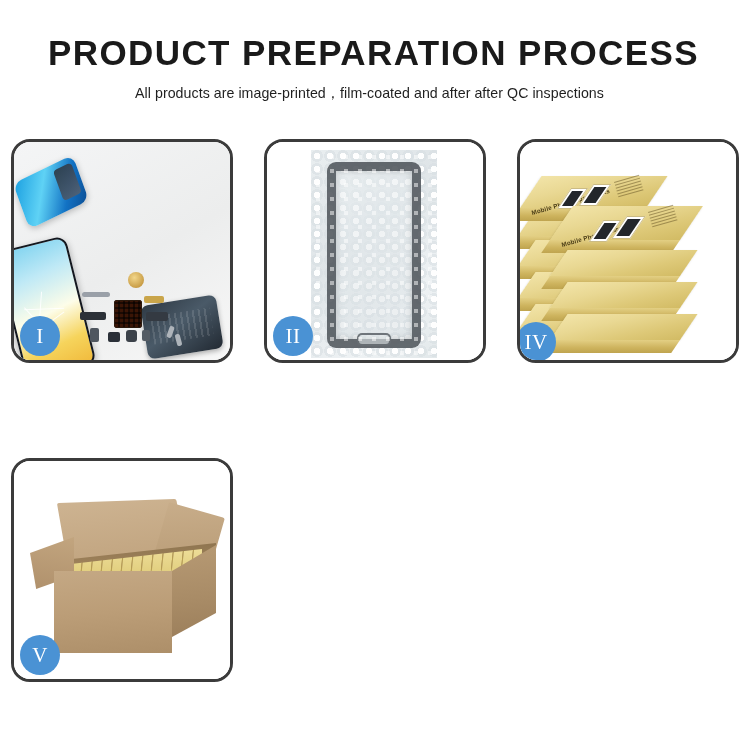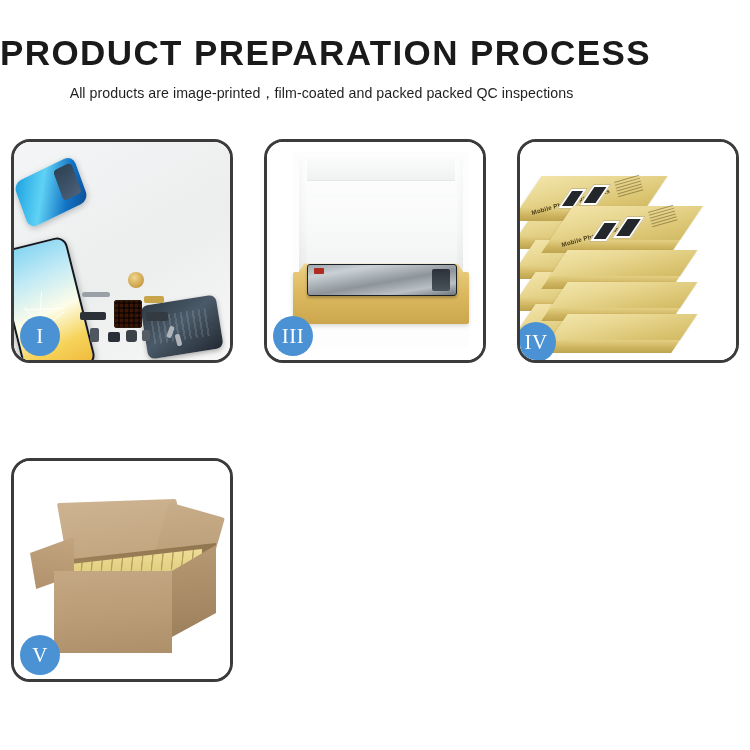--- a/index.html
+++ b/index.html
@@ -13,20 +13,21 @@
     font-family: "Liberation Sans", sans-serif;
     overflow: hidden;
     position: relative;
   }
 
   
   .header {
     width: 643px;
     padding-top: 34px;
     text-align: center;
+    padding-left: 48px;
   }
   .title {
     font-family: "Liberation Sans", sans-serif;
     font-size: 35px;
     font-weight: bold;
     letter-spacing: 1.4px;
     color: #1a1a1a;
     line-height: 1.1;
     white-space: nowrap;
   }
@@ -242,21 +243,21 @@
     background: rgba(150,122,86,.45); border-radius:2px; }
   .c6-wrap { position:absolute; left:-6px; top:-4px; width:200px; height:40px;
     background: linear-gradient(180deg, rgba(255,255,255,.85), rgba(240,244,246,.35));
     clip-path: polygon(28% 0, 100% 20%, 98% 58%, 22% 34%); }
 </style>
 </head>
 <body>
 
 <div class="header">
   <div class="title">PRODUCT PREPARATION PROCESS</div>
-  <div class="subtitle">All products are image-printed，film-coated and packed packed QC inspections</div>
+  <div class="subtitle">All products are image-printed，film-coated and after after QC inspections</div>
 </div>
 
 <div class="grid">
 
   <div class="panel">
     <div class="photo p1">
       <div class="ph-blue-flat"></div>
       <div class="phone-fan">
         
         
@@ -282,32 +283,30 @@
         <span class="pt sq2"></span>
         <span class="pt sq3"></span>
         <span class="pt sq4"></span>
         <span class="pt screw1"></span>
         <span class="pt screw2"></span>
       </div>
     </div>
     <div class="badge inset">I</div>
   </div>
 
-
   <div class="panel">
-    <div class="photo p3">
-      <div class="k3-photo">
-        <div class="k3-lid"></div>
-        <div class="k3-foam"></div>
-        <div class="k3-base"></div>
-        <div class="k3-screen"></div>
+    <div class="photo p2">
+      <div class="bw-photo">
+        <div class="bw-screen"></div>
+        <div class="bw-overlay"></div>
       </div>
     </div>
-    <div class="badge inset">III</div>
+    <div class="badge inset">II</div>
   </div>
+
 
   <div class="panel">
     <div class="photo p4">
       <div class="stack">
 
         <div class="kbox" style="left:-6px; top:44px; width:124px; height:30px;">
           <div class="top"></div>
           <div class="side" style="top:30px;"></div>
         </div>
         <div class="kbox" style="left:-6px; top:78px; width:124px; height:26px;">

